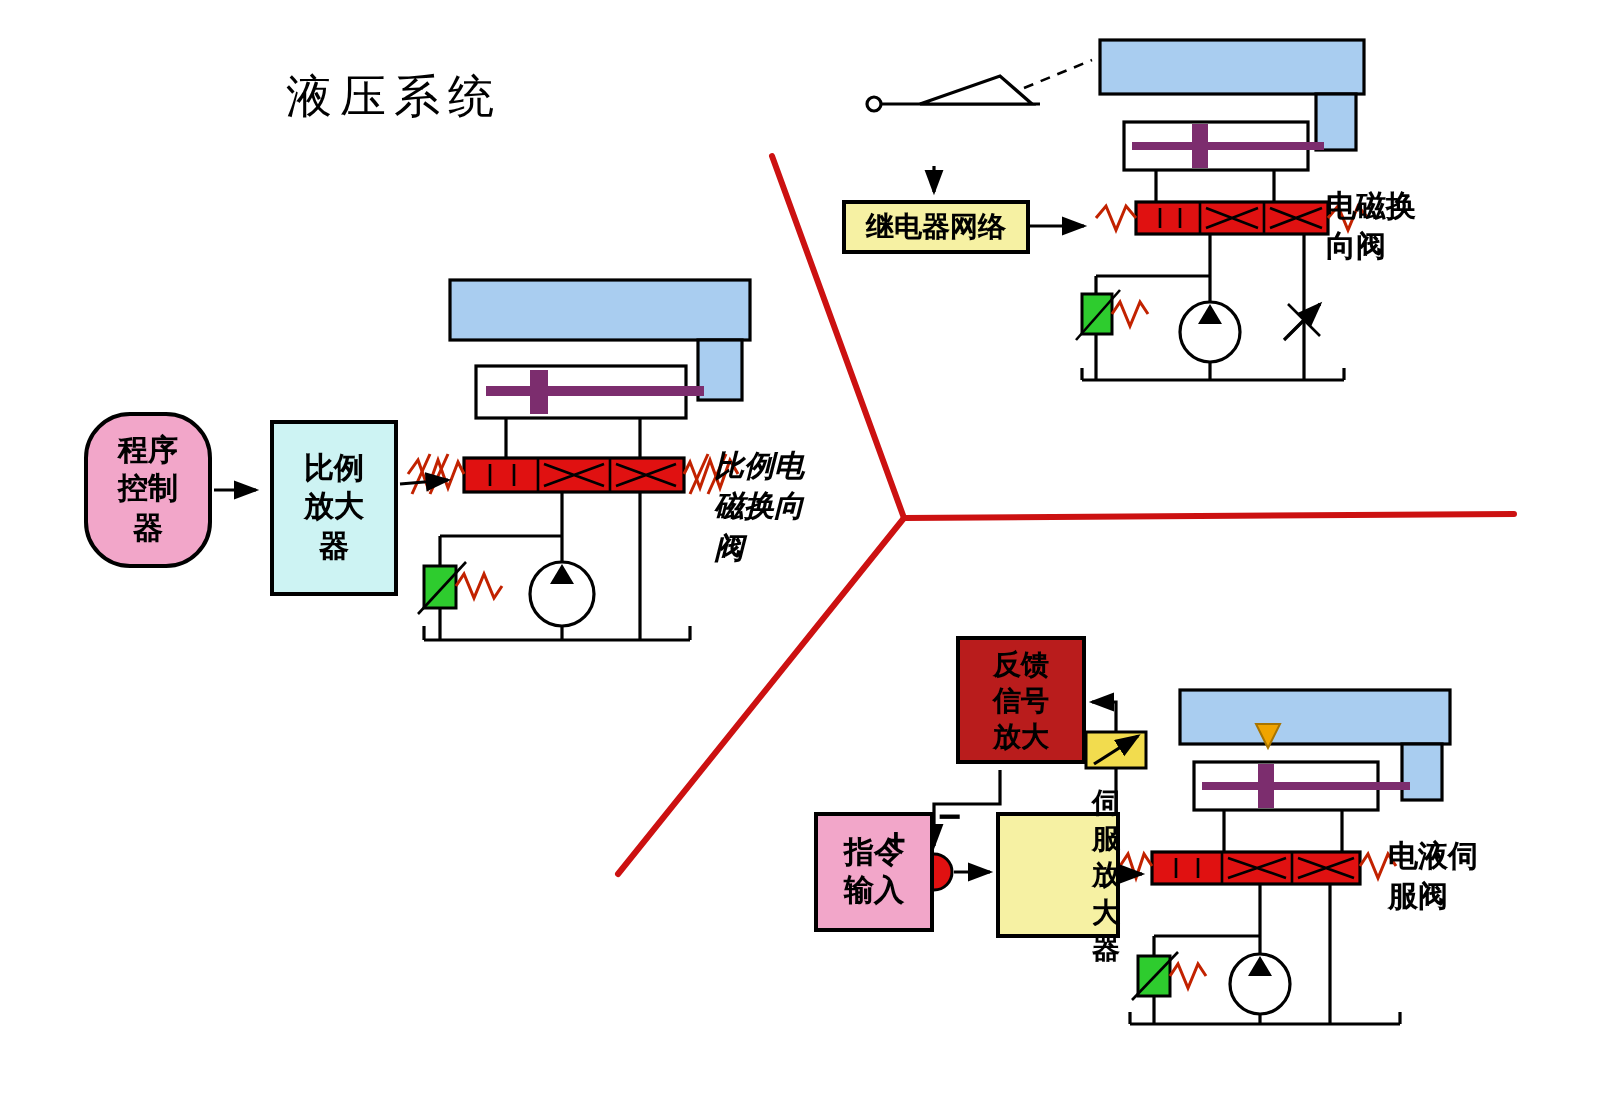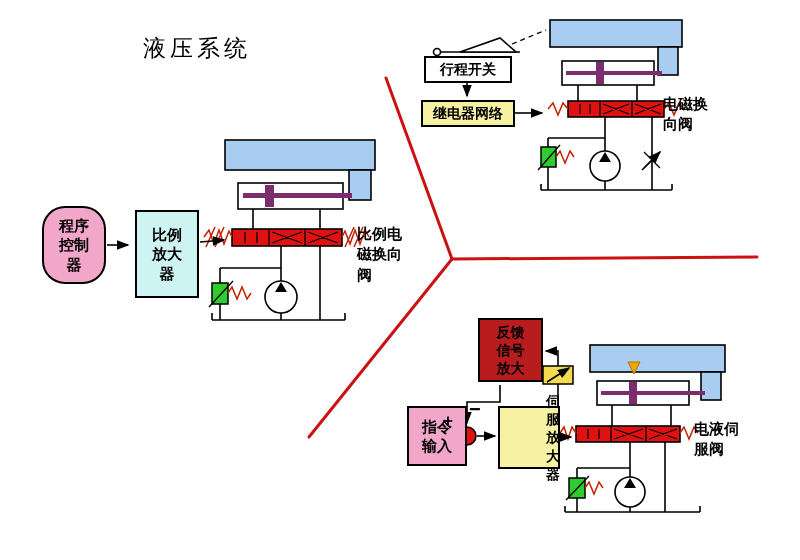--- a/index.html
+++ b/index.html
@@ -17,21 +17,21 @@
   .lbl { position:absolute; white-space:pre-line; font-weight:bold; line-height:1.35; }
 
   #b-controller { left:42px;  top:206px; width:64px; height:78px; background:#f2a6c9; font-size:15px;border-radius:23px; }
   #b-propamp    { left:135px; top:210px; width:64px; height:88px; background:#cdf3f3; font-size:15px; }
   #b-limit      { left:424px; top:56px;  width:88px; height:27px; background:#ffffff; font-size:14px; }
   #b-relay      { left:421px; top:100px; width:94px; height:27px; background:#f6f1a3; font-size:14px;text-align:center; }
   #b-feedback   { left:478px; top:318px; width:65px; height:64px; background:#b91c1c; font-size:14px; }
   #b-command    { left:380px; top:406px; width:60px; height:60px; background:#f2a6c9; font-size:15px;margin-left:27px; }
   #b-servoamp   { left:498px; top:406px; width:62px; height:63px; background:#f6f1a3; font-size:14px;padding-left:48px; }
 
-  #l-prop  { left:357px; top:224px; font-size:15px; }
+  #l-prop  { left:357px; top:224px; font-size:15px;font-style:italic; }
   #l-sol   { left:663px; top:94px;  font-size:15px; }
   #l-servo { left:694px; top:419px; font-size:15px; }
 
   #sum-plus  { position:absolute; left:443px; top:411px; font-size:17px; font-weight:bold; }
   #sum-minus { position:absolute; left:469px; top:398px; font-size:20px; font-weight:bold; }
 
   
   .k      { stroke:#000; stroke-width:1.6; fill:none; }
   .kt     { stroke:#000; stroke-width:1.3; fill:none; }
   .blue   { fill:#a9cdf0; stroke:#000; stroke-width:1.6; }
@@ -166,21 +166,20 @@
   <div class="box" id="b-controller">程序
 控制
 器</div>
   <div class="box" id="b-propamp">比例
 放大
 器</div>
   <div class="lbl" id="l-prop">比例电
 磁换向
 阀</div>
 
-  <div class="box" id="b-limit">行程开关</div>
   <div class="box" id="b-relay">继电器网络</div>
   <div class="lbl" id="l-sol">电磁换
 向阀</div>
 
   <div class="box" id="b-feedback">反馈
 信号
 放大</div>
   <div class="box" id="b-command">指令
 输入</div>
   <div class="box" id="b-servoamp">伺服

